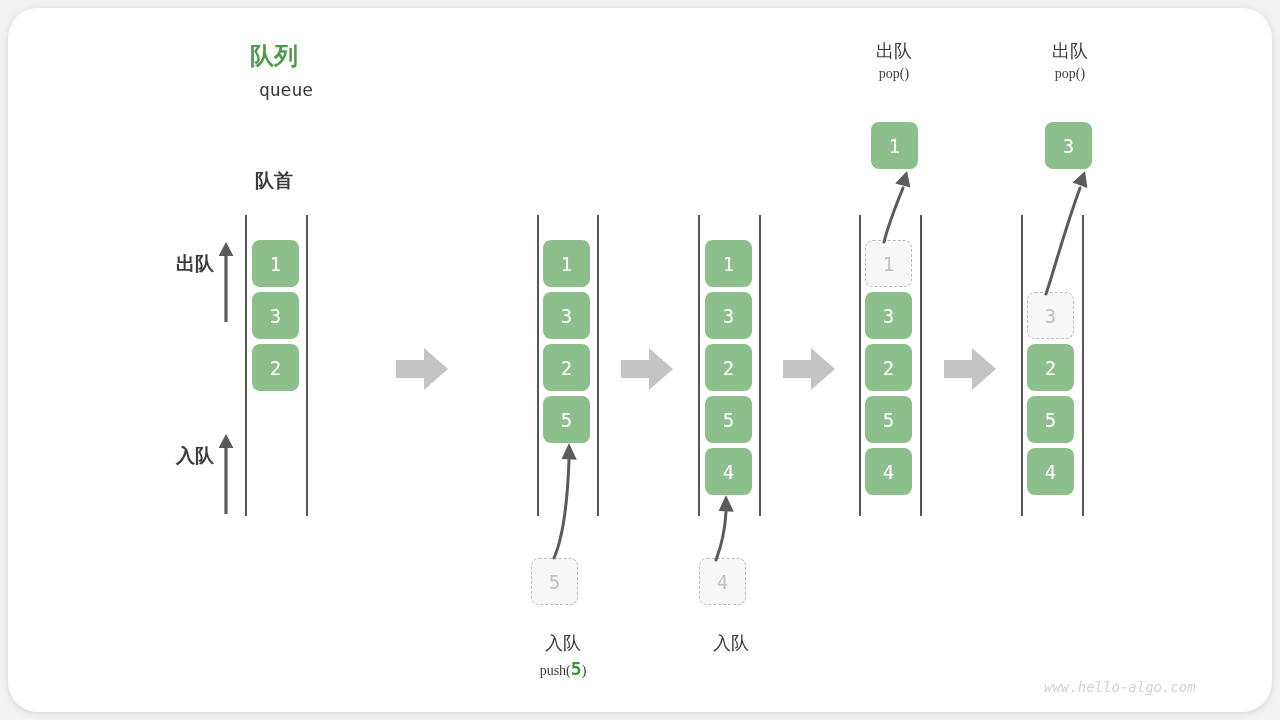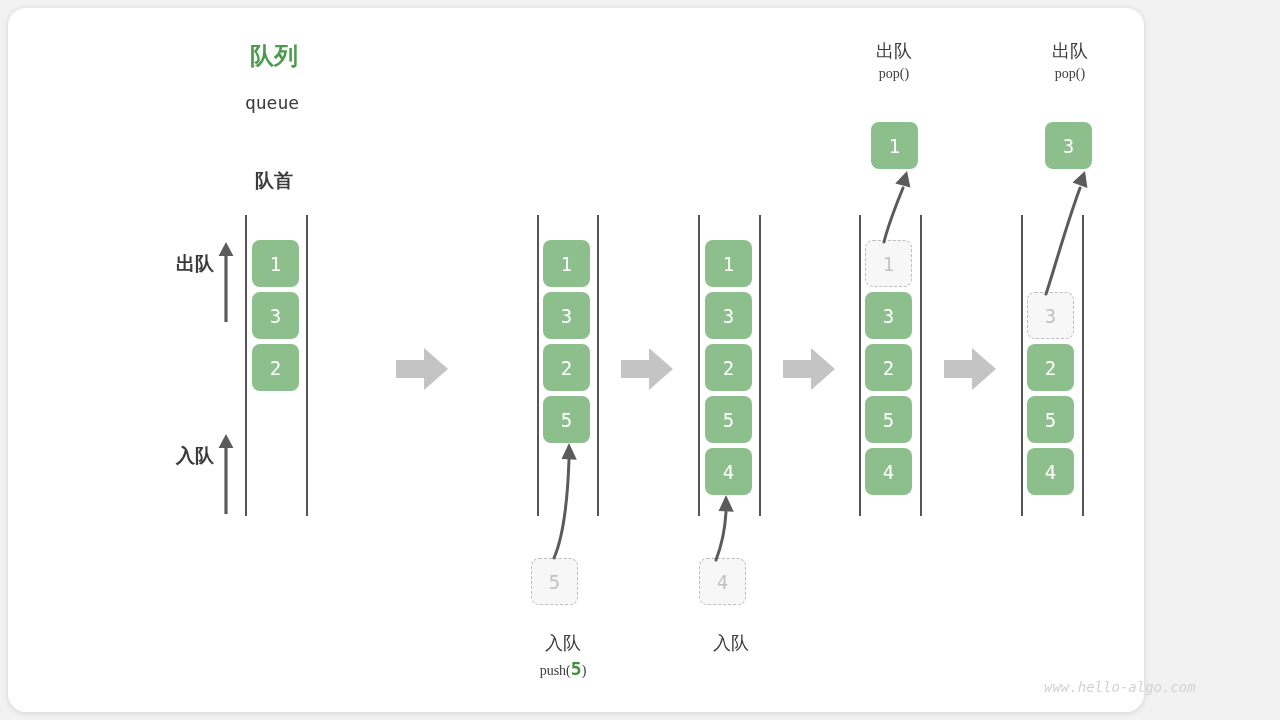--- a/index.html
+++ b/index.html
@@ -12,24 +12,24 @@
     width: 1280px;
     height: 720px;
     background: #f2f2f2;
     overflow: hidden;
     font-family: "Liberation Sans", "DejaVu Sans", sans-serif;
   }
   #card {
     position: absolute;
     left: 8px;
     top: 8px;
-    width: 1136px;
+    width: 1264px;
     height: 704px;
     background: #ffffff;
-    border-radius: 18px;
+    border-radius: 30px;
     box-shadow: 0 1px 6px rgba(0,0,0,0.13);
   }
 
   
   .abs { position: absolute; }
 
   
   .title-cn {
     font-weight: bold;
     font-size: 24px;
@@ -121,21 +121,21 @@
     white-space: nowrap;
   }
 </style>
 </head>
 <body>
 
 <div id="stage">
   <div id="card">
 
     <div class="abs title-cn" style="left:186px; top:32px; width:160px;">队列</div>
-    <div class="abs title-en" style="left:184px; top:71px; width:160px;margin-top:13px;">queue</div>
+    <div class="abs title-en" style="left:198px; top:71px; width:160px;">queue</div>
 
     <div class="abs endlabel" style="left:186px; top:160px; width:160px;">队首</div>
 
     <div class="abs sidelabel" style="left:126px; top:243px; width:80px;">出队</div>
     <svg class="uparrow" style="left:206px; top:232px;" width="24" height="84" viewBox="0 0 24 84">
       <line x1="12" y1="82" x2="12" y2="14" stroke="#5b5b5b" stroke-width="3.2"></line>
       <polygon points="12,2 4.6,16 19.4,16" fill="#5b5b5b"></polygon>
     </svg>
 
     <div class="abs sidelabel" style="left:126px; top:435px; width:80px;">入队</div>

